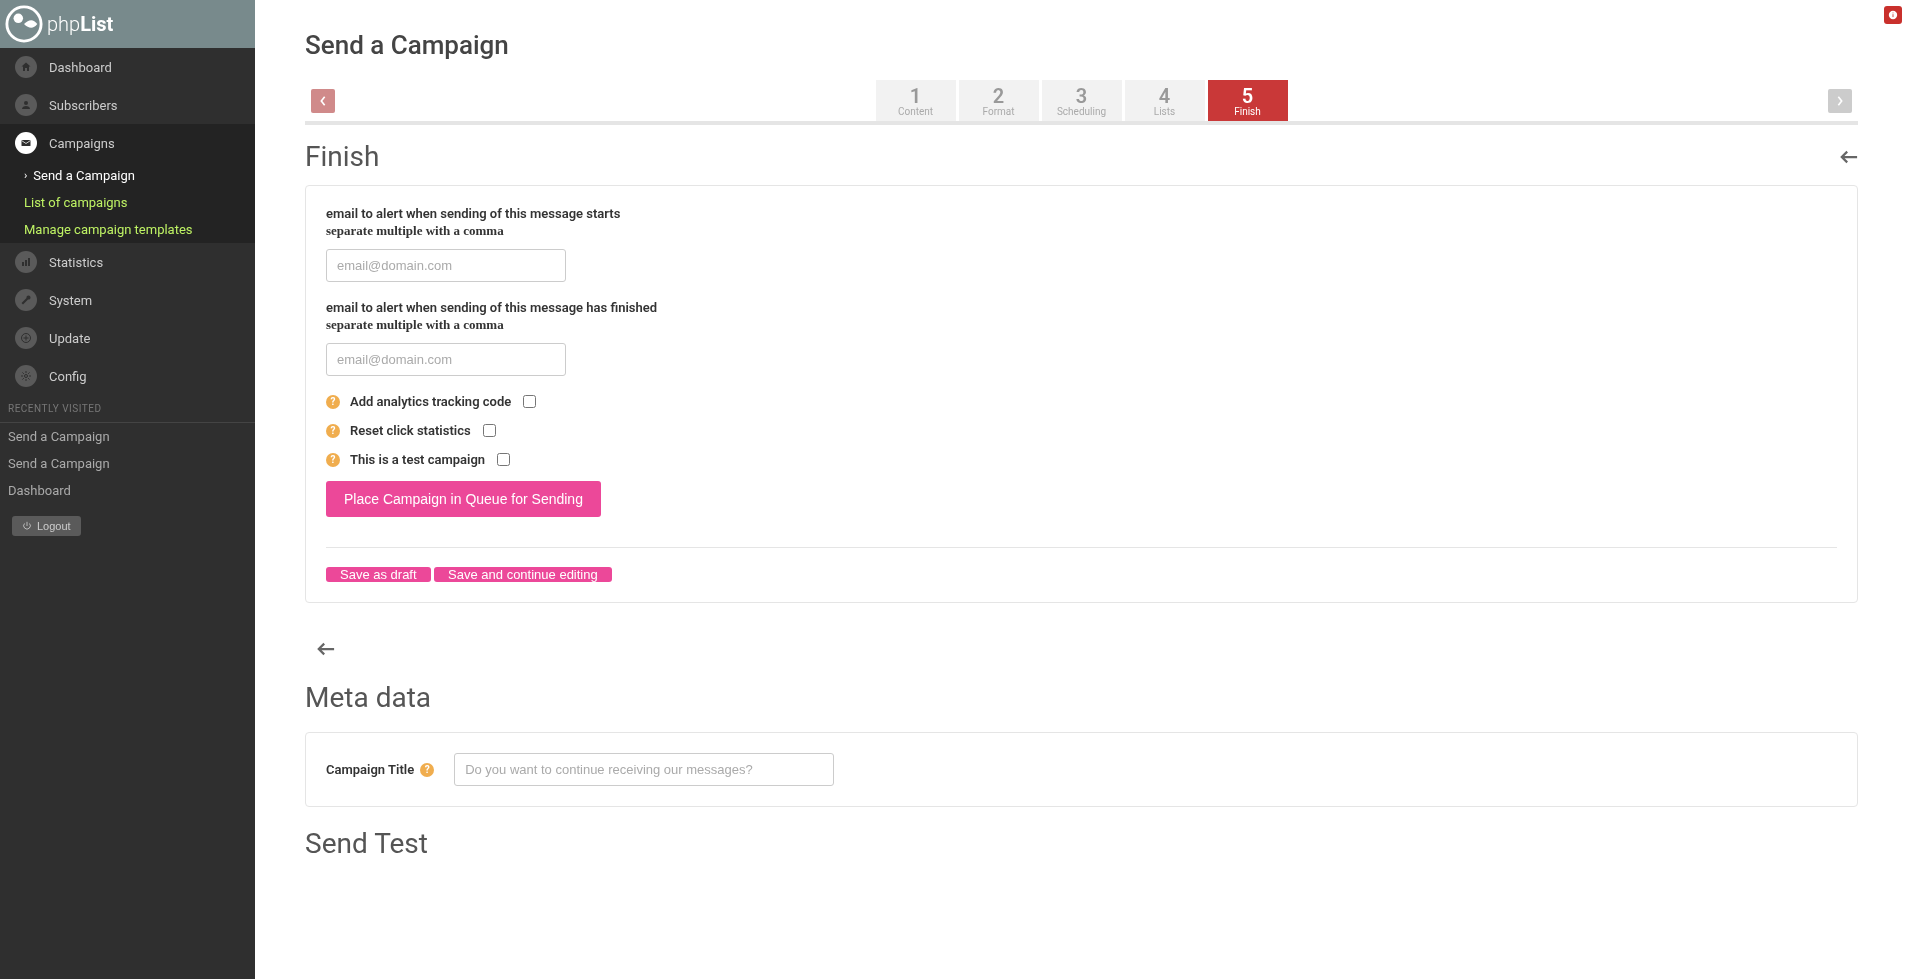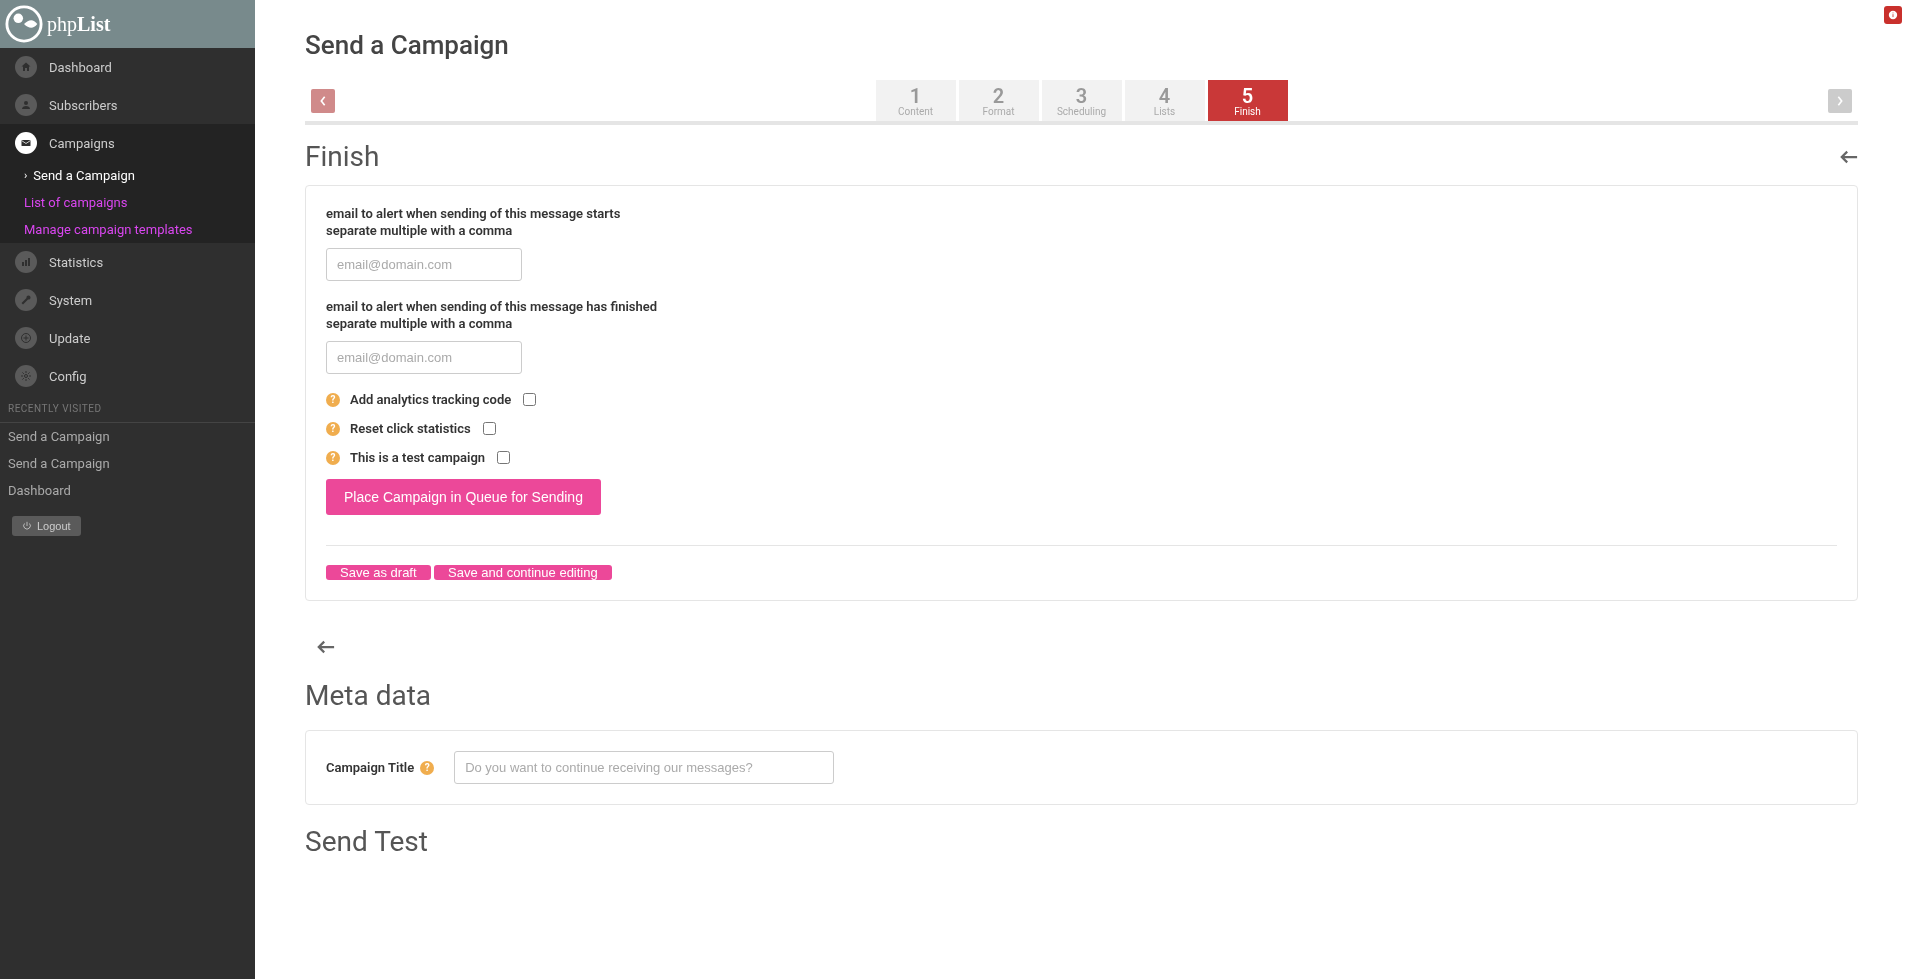--- a/index.html
+++ b/index.html
@@ -1,32 +1,32 @@
 <!DOCTYPE html>
 <html><head>
   <meta charset="utf-8">
   <style>
     * { margin: 0; padding: 0; box-sizing: border-box; }
     body { font-family: -apple-system, BlinkMacSystemFont, "Segoe UI", Roboto, Helvetica, Arial, sans-serif; font-size: 14px; color: #333; background: #fff; }
     
     .sidebar { position: fixed; left: 0; top: 0; width: 255px; height: 100vh; background: #2f2f2f; color: #ccc; display: flex; flex-direction: column; }
     .sidebar-header { background: #788a8c; height: 48px; display: flex; align-items: center; padding-left: 5px; }
     .logo { display: flex; align-items: center; }
-    .logo-text { color: #fff; font-size: 20px; font-weight: 300; margin-left: 4px; font-family: Liberation Serif, serif; }
+    .logo-text { color: #fff; font-size: 20px; font-weight: 300; margin-left: 4px; }
     .logo-text strong { font-weight: 700; }
     
     .nav-section { background: #2f2f2f; }
     .nav-item { display: flex; align-items: center; padding: 8px 15px; color: #ccc; cursor: pointer; font-size: 13px; }
     .nav-item.active { background: #232323; }
     .nav-icon { width: 22px; height: 22px; border-radius: 50%; background: #5a5a5a; display: flex; align-items: center; justify-content: center; margin-right: 12px; flex-shrink: 0; }
     .nav-icon svg { width: 12px; height: 12px; fill: #2f2f2f; }
     .nav-item.active .nav-icon { background: #fff; }
     
     .subnav { background: #232323; }
-    .subnav-item { display: flex; align-items: center; padding: 6px 15px 6px 24px; color: #d946ef; cursor: pointer; font-size: 13px; }
+    .subnav-item { display: flex; align-items: center; padding: 6px 15px 6px 24px; color: #bef264; cursor: pointer; font-size: 13px; }
     .subnav-item.active { color: #fff; }
     .subnav-chevron { margin-right: 6px; font-size: 11px; }
     
     .recent-header { padding: 8px 8px; color: #777; font-size: 10px; letter-spacing: 0.5px; border-bottom: 1px solid #444; }
     .recent-item { padding: 6px 8px; color: #aaa; font-size: 13px; cursor: pointer; }
     
     .logout-wrap { padding: 12px; }
     .logout-btn { background: #5a5a5a; color: #ccc; border: none; border-radius: 3px; padding: 4px 10px; font-size: 11px; cursor: pointer; display: flex; align-items: center; gap: 5px; }
     
     .main { margin-left: 255px; padding: 20px 50px 40px 50px; position: relative; }
@@ -49,22 +49,22 @@
     .step-tab.active .step-num { color: #fff; }
     .step-tab.active .step-label { color: #fff; }
     
     .section-header { display: flex; align-items: center; justify-content: space-between; margin-bottom: 12px; }
     h2.section-title { font-size: 28px; font-weight: 400; color: #555; }
     .back-arrow { font-size: 20px; color: #666; cursor: pointer; }
     
     .panel { border: 1px solid #e5e5e5; border-radius: 4px; padding: 20px; margin-bottom: 20px; background: #fff; }
     
     .form-label { font-weight: 600; color: #333; font-size: 13px; margin-bottom: 2px; }
-    .form-sublabel { font-weight: 600; color: #333; font-size: 13px; margin-bottom: 10px; }
-    .form-input { width: 196px; padding: 8px 10px; border: 1px solid #ccc; border-radius: 3px; font-size: 13px; margin-bottom: 18px; }
+    .form-sublabel { font-weight: 600; color: #333; font-size: 13px; margin-bottom: 10px; font-family: Liberation Serif, serif; }
+    .form-input { width: 240px; padding: 8px 10px; border: 1px solid #ccc; border-radius: 3px; font-size: 13px; margin-bottom: 18px; }
     .form-input::placeholder { color: #aaa; }
     
     .check-row { display: flex; align-items: center; margin-bottom: 14px; }
     .help-icon { width: 14px; height: 14px; border-radius: 50%; background: #f0ad4e; color: #fff; display: inline-flex; align-items: center; justify-content: center; font-size: 10px; font-weight: bold; margin-right: 10px; flex-shrink: 0; }
     .check-label { font-weight: 600; color: #333; font-size: 13px; margin-right: 12px; }
     .check-box { width: 13px; height: 13px; }
     
     .btn { display: inline-block; padding: 10px 18px; border: none; border-radius: 3px; font-size: 14px; cursor: pointer; color: #fff; }
     .btn-primary { background: #ec4899; }
     .btn-sm { padding: 0 14px; font-size: 13px; }

